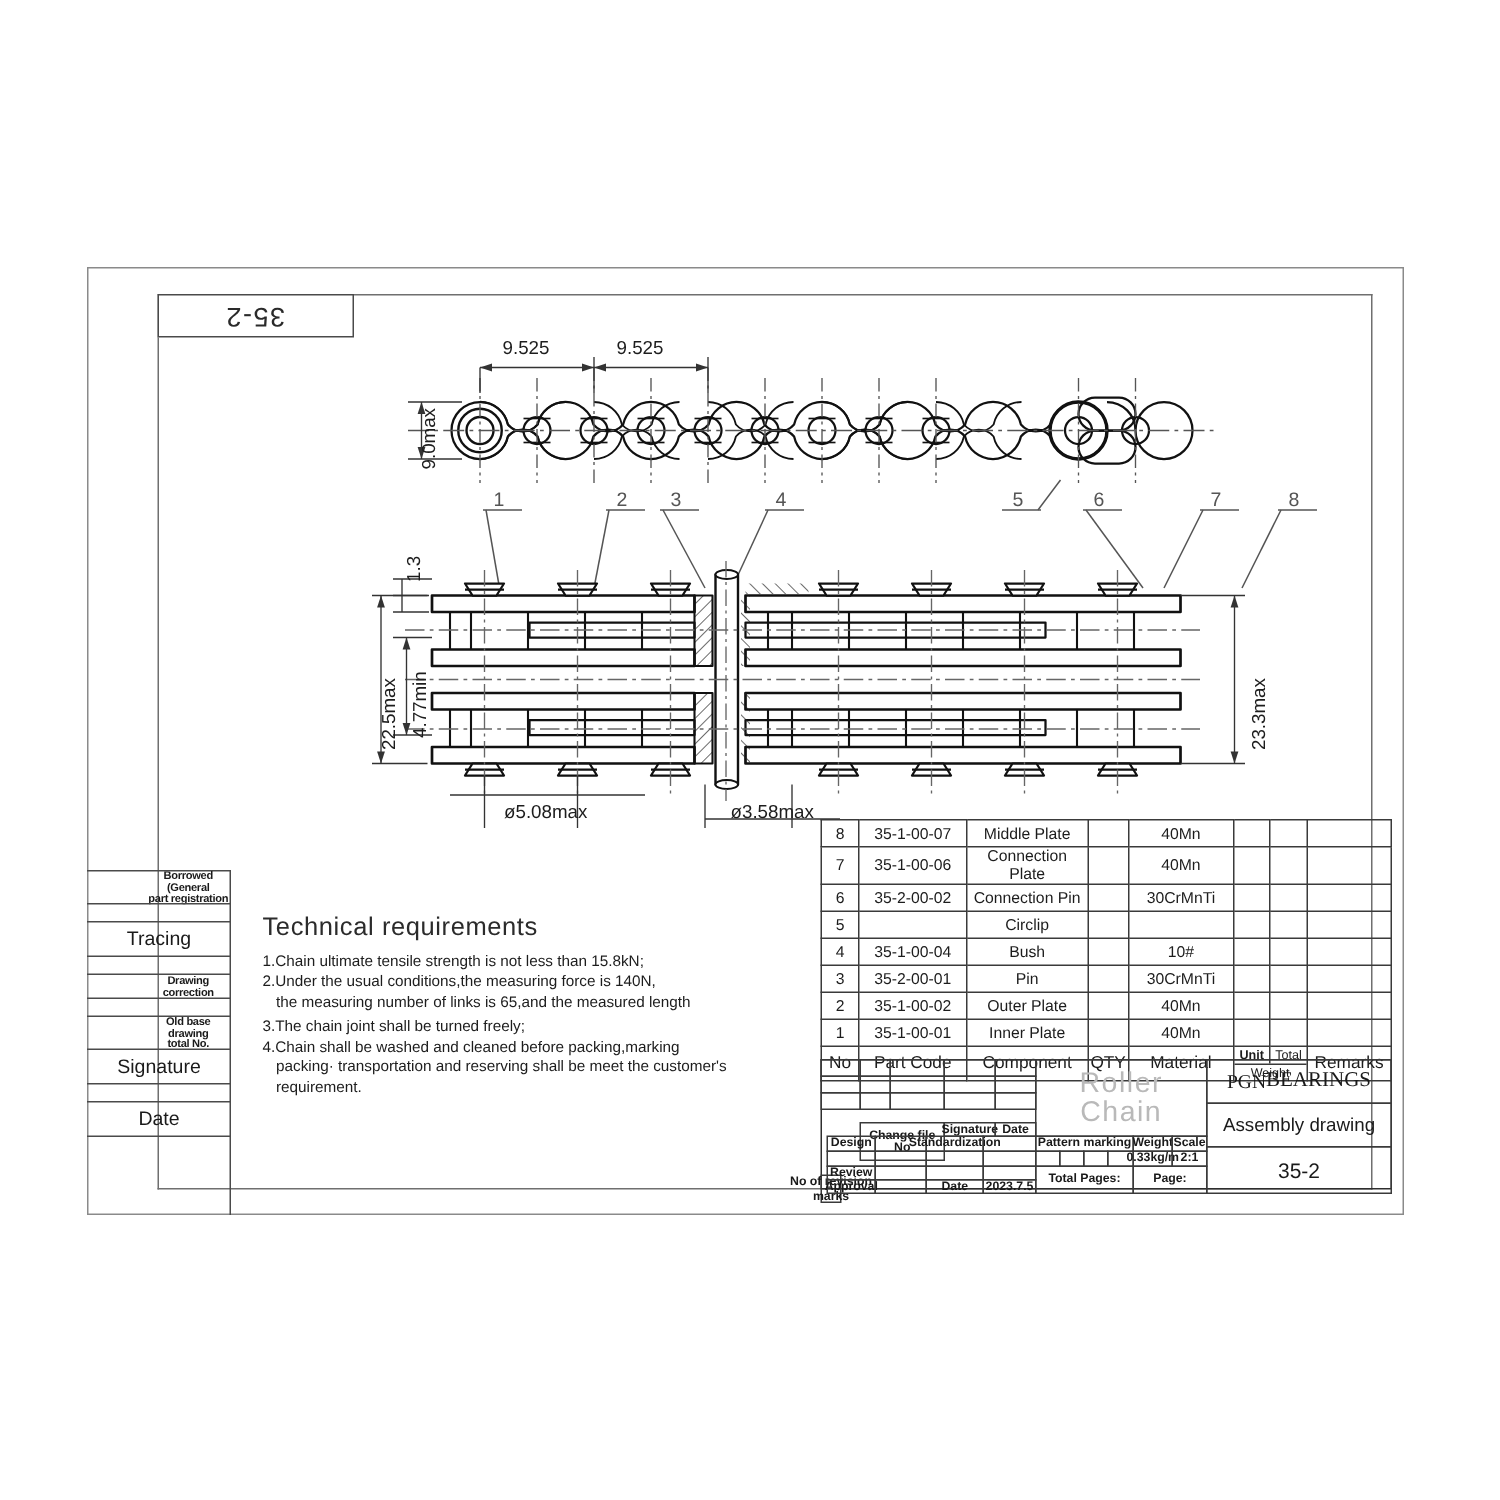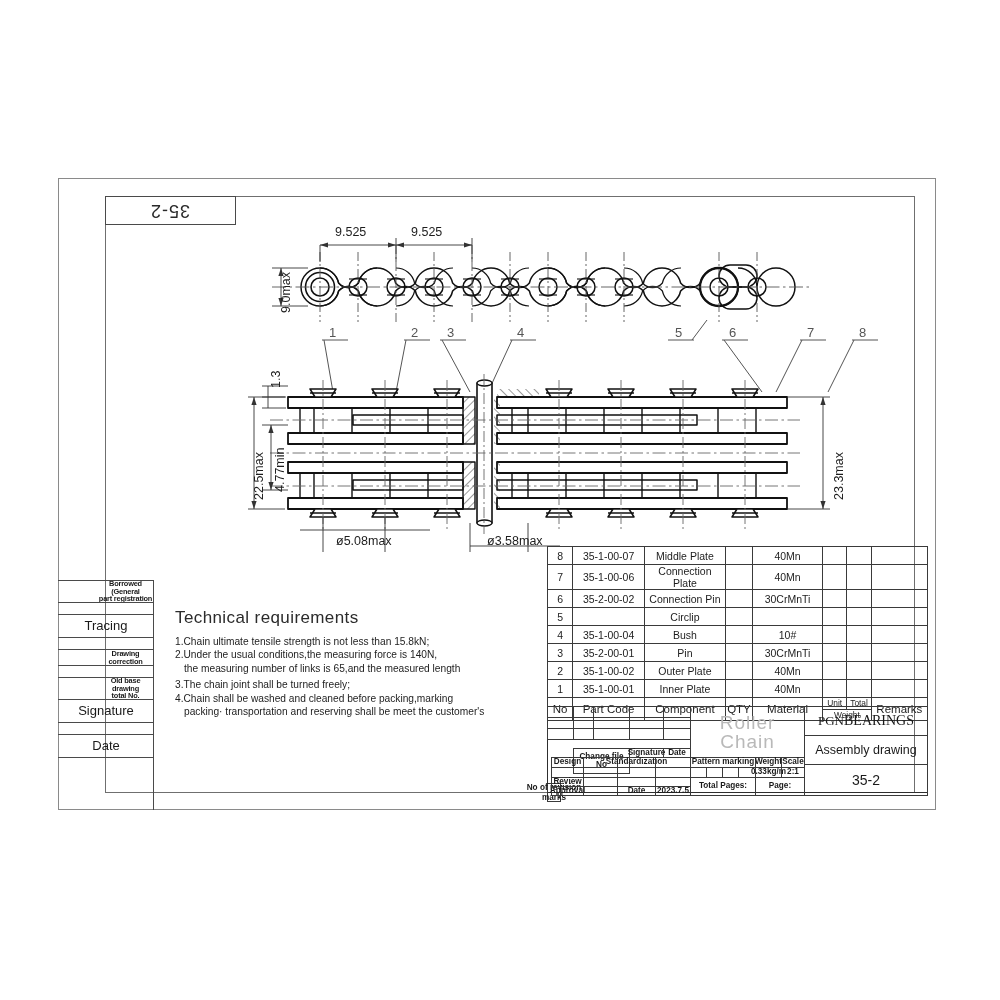--- a/index.html
+++ b/index.html
@@ -47,21 +47,21 @@
   
   #bom{left:547px;top:546px;width:381px;border-collapse:collapse;}
   #bom td{border:1.15px solid #3a3a3a;font-size:10.5px;text-align:center;height:17px;color:#1c1c1c;padding:0;}
   .c-no{width:27px;}.c-code{width:84px;}.c-comp{width:86px;}.c-qty{width:27px;}
   .c-mat{width:76px;}.c-uw{width:25px;}.c-tw{width:26px;}.c-rem{width:58px;}
   #bom tr.hdr td{height:22px;font-size:11.5px;}
   .uwcell{position:relative;padding:0;}
   .uwsplit{display:flex;flex-direction:column;height:100%;}
   .uwtop{display:flex;flex:1;}
   .uwtop>div{flex:1;font-size:8.4px;display:flex;align-items:center;justify-content:center;}
-  .uwtop>div:first-child{border-right:1.15px solid #3a3a3a;}
+  .uwtop>div:first-child{border-right:1.15px solid #3a3a3a;font-weight:bold;}
   .uwbot{flex:1;font-size:8.4px;display:flex;align-items:center;justify-content:center;border-top:1.15px solid #3a3a3a;}
   
   #tblock{left:547px;top:706px;width:381px;height:87px;border:1.3px solid #2e2e2e;box-sizing:border-box;}
   #tblock .bx{position:absolute;box-sizing:border-box;border:1.1px solid #3a3a3a;
               display:flex;align-items:center;justify-content:center;text-align:center;font-size:8.2px;line-height:1;}
   .rev-l{font-size:7.2px;font-weight:bold;}
   .rev-h{font-size:7.4px;font-weight:bold;}
   .tiny{font-size:5.4px;font-weight:bold;}
   #prodname{font-size:19px;color:#b9b9b9;letter-spacing:1px;font-family:"Liberation Sans",sans-serif;}
   #brand1{font-size:13px;font-family:"Liberation Serif",serif;}
@@ -439,20 +439,21 @@
   <div class="t callout" style="left:859px;top:325px;">8</div>
 
   <div class="abs" id="tech">
     <h1>Technical requirements</h1>
     <p>1.Chain ultimate tensile strength is not less than 15.8kN;</p>
     <p>2.Under the usual conditions,the measuring force is 140N,</p>
     <p class="ind">the measuring number of links is 65,and the measured length</p>
     <p style="margin-top:3px;">3.The chain joint shall be turned freely;</p>
     <p>4.Chain shall be washed and cleaned before packing,marking</p>
     <p class="ind">packing· transportation and reserving shall be meet the customer's</p>
+    <p class="ind">requirement.</p>
   </div>
 
   <table id="bom" class="abs">
     <tbody id="bom-body">
         <tr>
           <td class="c-no">8</td>
           <td class="c-code">35-1-00-07</td>
           <td class="c-comp">Middle Plate</td>
           <td class="c-qty"></td>
           <td class="c-mat">40Mn</td>

